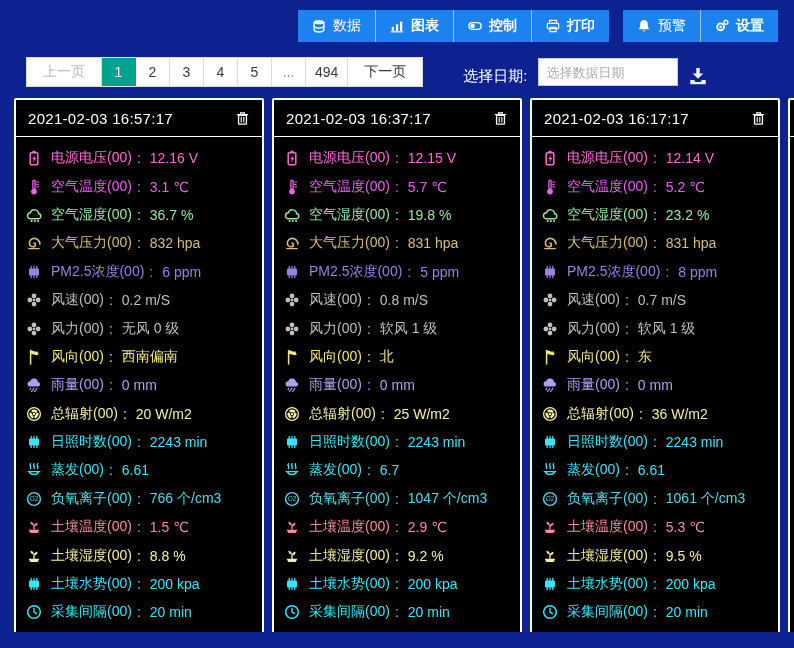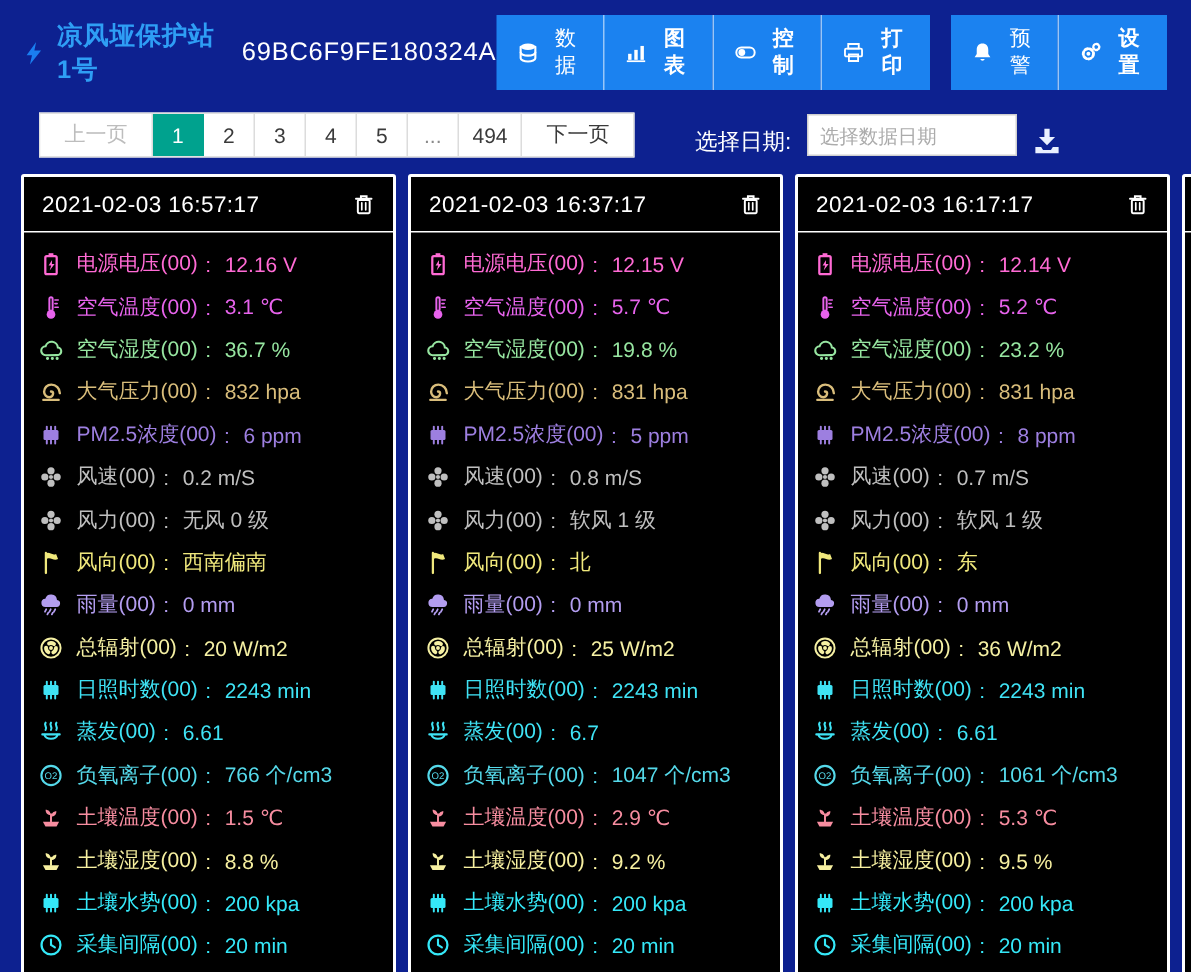--- a/index.html
+++ b/index.html
@@ -65,29 +65,20 @@
   .card-body{padding:7px 10px 0 10px;}
   .metric-row{display:flex;align-items:center;height:28.4px;font-size:14px;white-space:nowrap;}
   .metric-icon{width:19px;flex:0 0 19px;display:flex;align-items:center;}
   .metric-label{margin-left:6px;}
   .metric-colon{margin:0 9px 0 5px;}
 </style>
 </head>
 <body>
 
 <div class="header">
-  <div class="brand">
-    <span class="icon bolt">
-        <svg viewBox="0 0 16 16" width="17" height="17" fill="currentColor" stroke="currentColor" stroke-width="0" stroke-linecap="round">
-          <path d="M9.5 1 3.5 9.2h3.4L5.6 15l7-8.8H8.4L9.5 1z"></path>
-        </svg>
-      </span>
-    <span class="title">凉风垭保护站1号</span>
-    <span class="device-id">69BC6F9FE180324A</span>
-  </div>
   <div class="nav" id="nav">
       <div class="nav-group">
         <button class="nav-btn">
           <span class="icon">
             <svg viewBox="0 0 16 16" width="14" height="14" fill="currentColor" stroke="currentColor" stroke-width="0" stroke-linecap="round">
               <ellipse cx="8" cy="3.6" rx="5.6" ry="2.4"></ellipse>
               <path d="M2.4 3.6v8.8c0 1.3 2.5 2.4 5.6 2.4s5.6-1.1 5.6-2.4V3.6" fill="none" stroke-width="1.6"></path>
               <path d="M2.4 8c0 1.3 2.5 2.4 5.6 2.4S13.6 9.3 13.6 8" fill="none" stroke-width="1.6"></path>
             </svg>
           </span>

